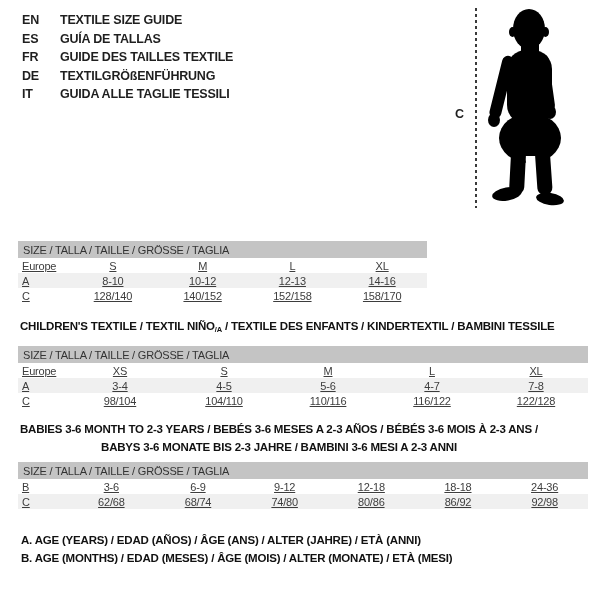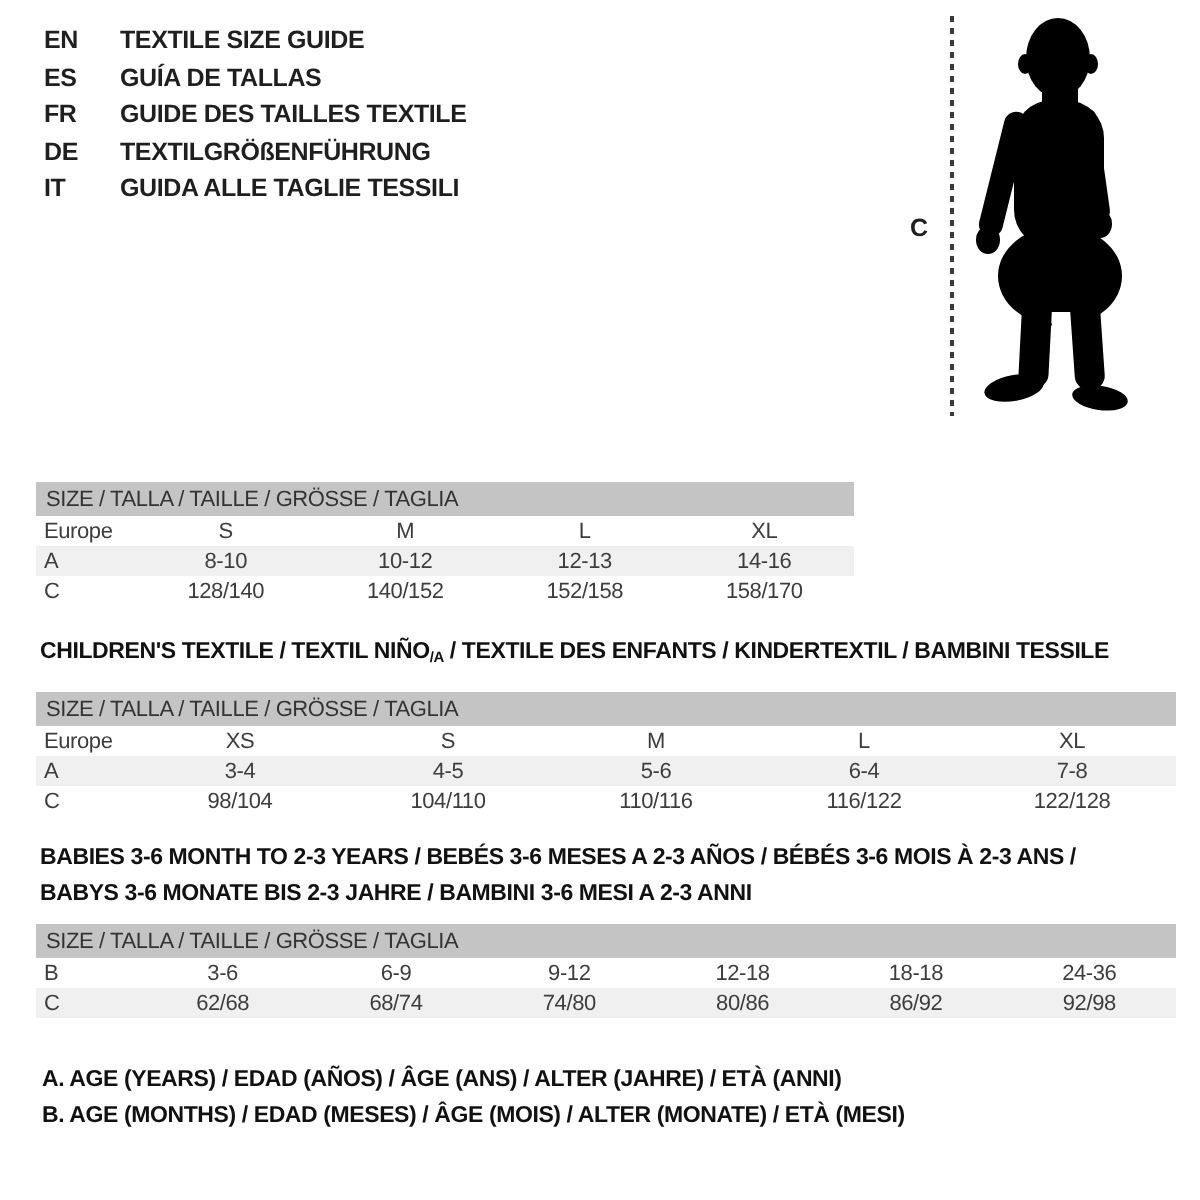--- a/index.html
+++ b/index.html
@@ -23,28 +23,28 @@
   
   .dotted-line{position:absolute;left:475px;top:8px;width:2px;height:200px;
     background:repeating-linear-gradient(to bottom,#3a3a3a 0 3px,transparent 3px 6px);}
   .c-label{position:absolute;left:455px;top:107px;font-size:12.5px;font-weight:700;}
   .baby-svg{position:absolute;left:480px;top:4px;}
 
   
   .sec-title{position:absolute;left:20px;font-size:11.5px;font-weight:700;
     letter-spacing:-0.2px;white-space:nowrap;color:#111;}
   .sec-title sub{font-size:7.5px;vertical-align:-2px;font-weight:700;}
-  .title-line{display:block;height:17.5px;}
+  .title-line{display:block;height:17.5px;text-align:center;}
 
   
   table.size-table{position:absolute;border-collapse:collapse;table-layout:fixed;}
   table.size-table th{background:var(--bar_gray);height:17px;font-size:11px;font-weight:400;
     text-align:left;padding-left:5px;color:#333;letter-spacing:-0.2px;white-space:nowrap;}
   table.size-table td{height:15px;font-size:11px;font-weight:400;color:var(--table_text);
-    text-align:center;letter-spacing:-0.2px;white-space:nowrap;}
+    text-align:center;letter-spacing:-0.2px;white-space:nowrap;text-decoration:underline;}
   table.size-table td.lbl{text-align:left;padding-left:4px;}
   table.size-table tr.shade td{background:var(--row_shade);}
   col.lblcol{width:50px;}
 
   
   .footnote{position:absolute;left:21px;height:17.5px;font-size:11.5px;font-weight:700;
     letter-spacing:-0.2px;white-space:nowrap;color:#111;}
 </style>
 </head>
 <body>
@@ -158,21 +158,21 @@
         <td>S</td>
         <td>M</td>
         <td>L</td>
         <td>XL</td>
       </tr>
       <tr class="shade">
         <td class="lbl">A</td>
         <td>3-4</td>
         <td>4-5</td>
         <td>5-6</td>
-        <td>6-4</td>
+        <td>4-7</td>
         <td>7-8</td>
       </tr>
       <tr>
         <td class="lbl">C</td>
         <td>98/104</td>
         <td>104/110</td>
         <td>110/116</td>
         <td>116/122</td>
         <td>122/128</td>
       </tr>

